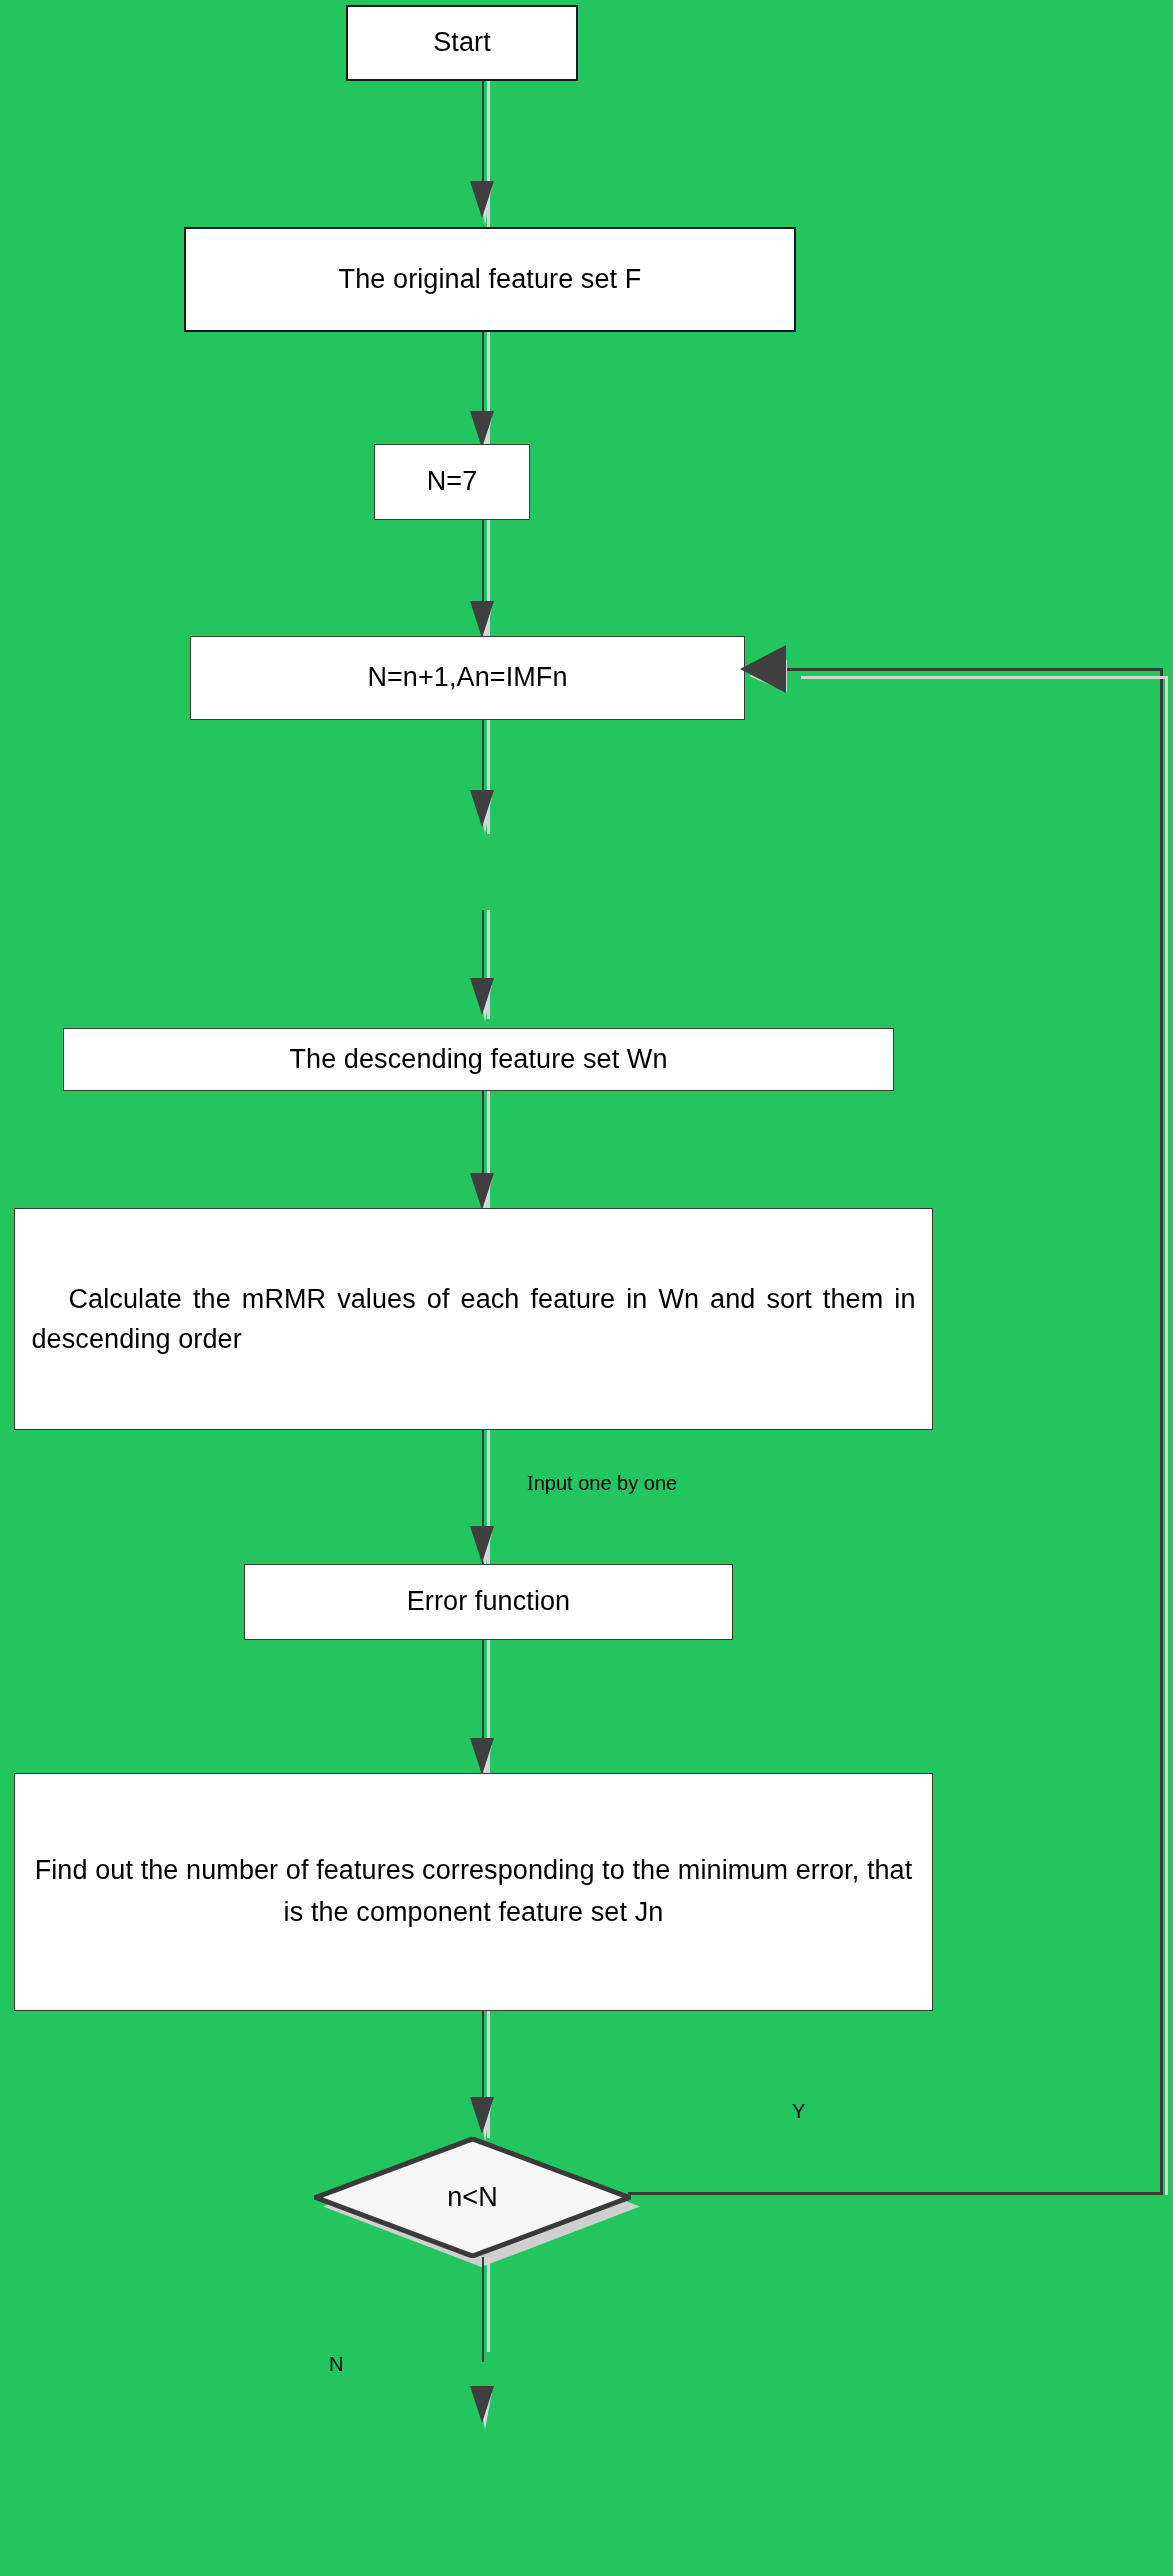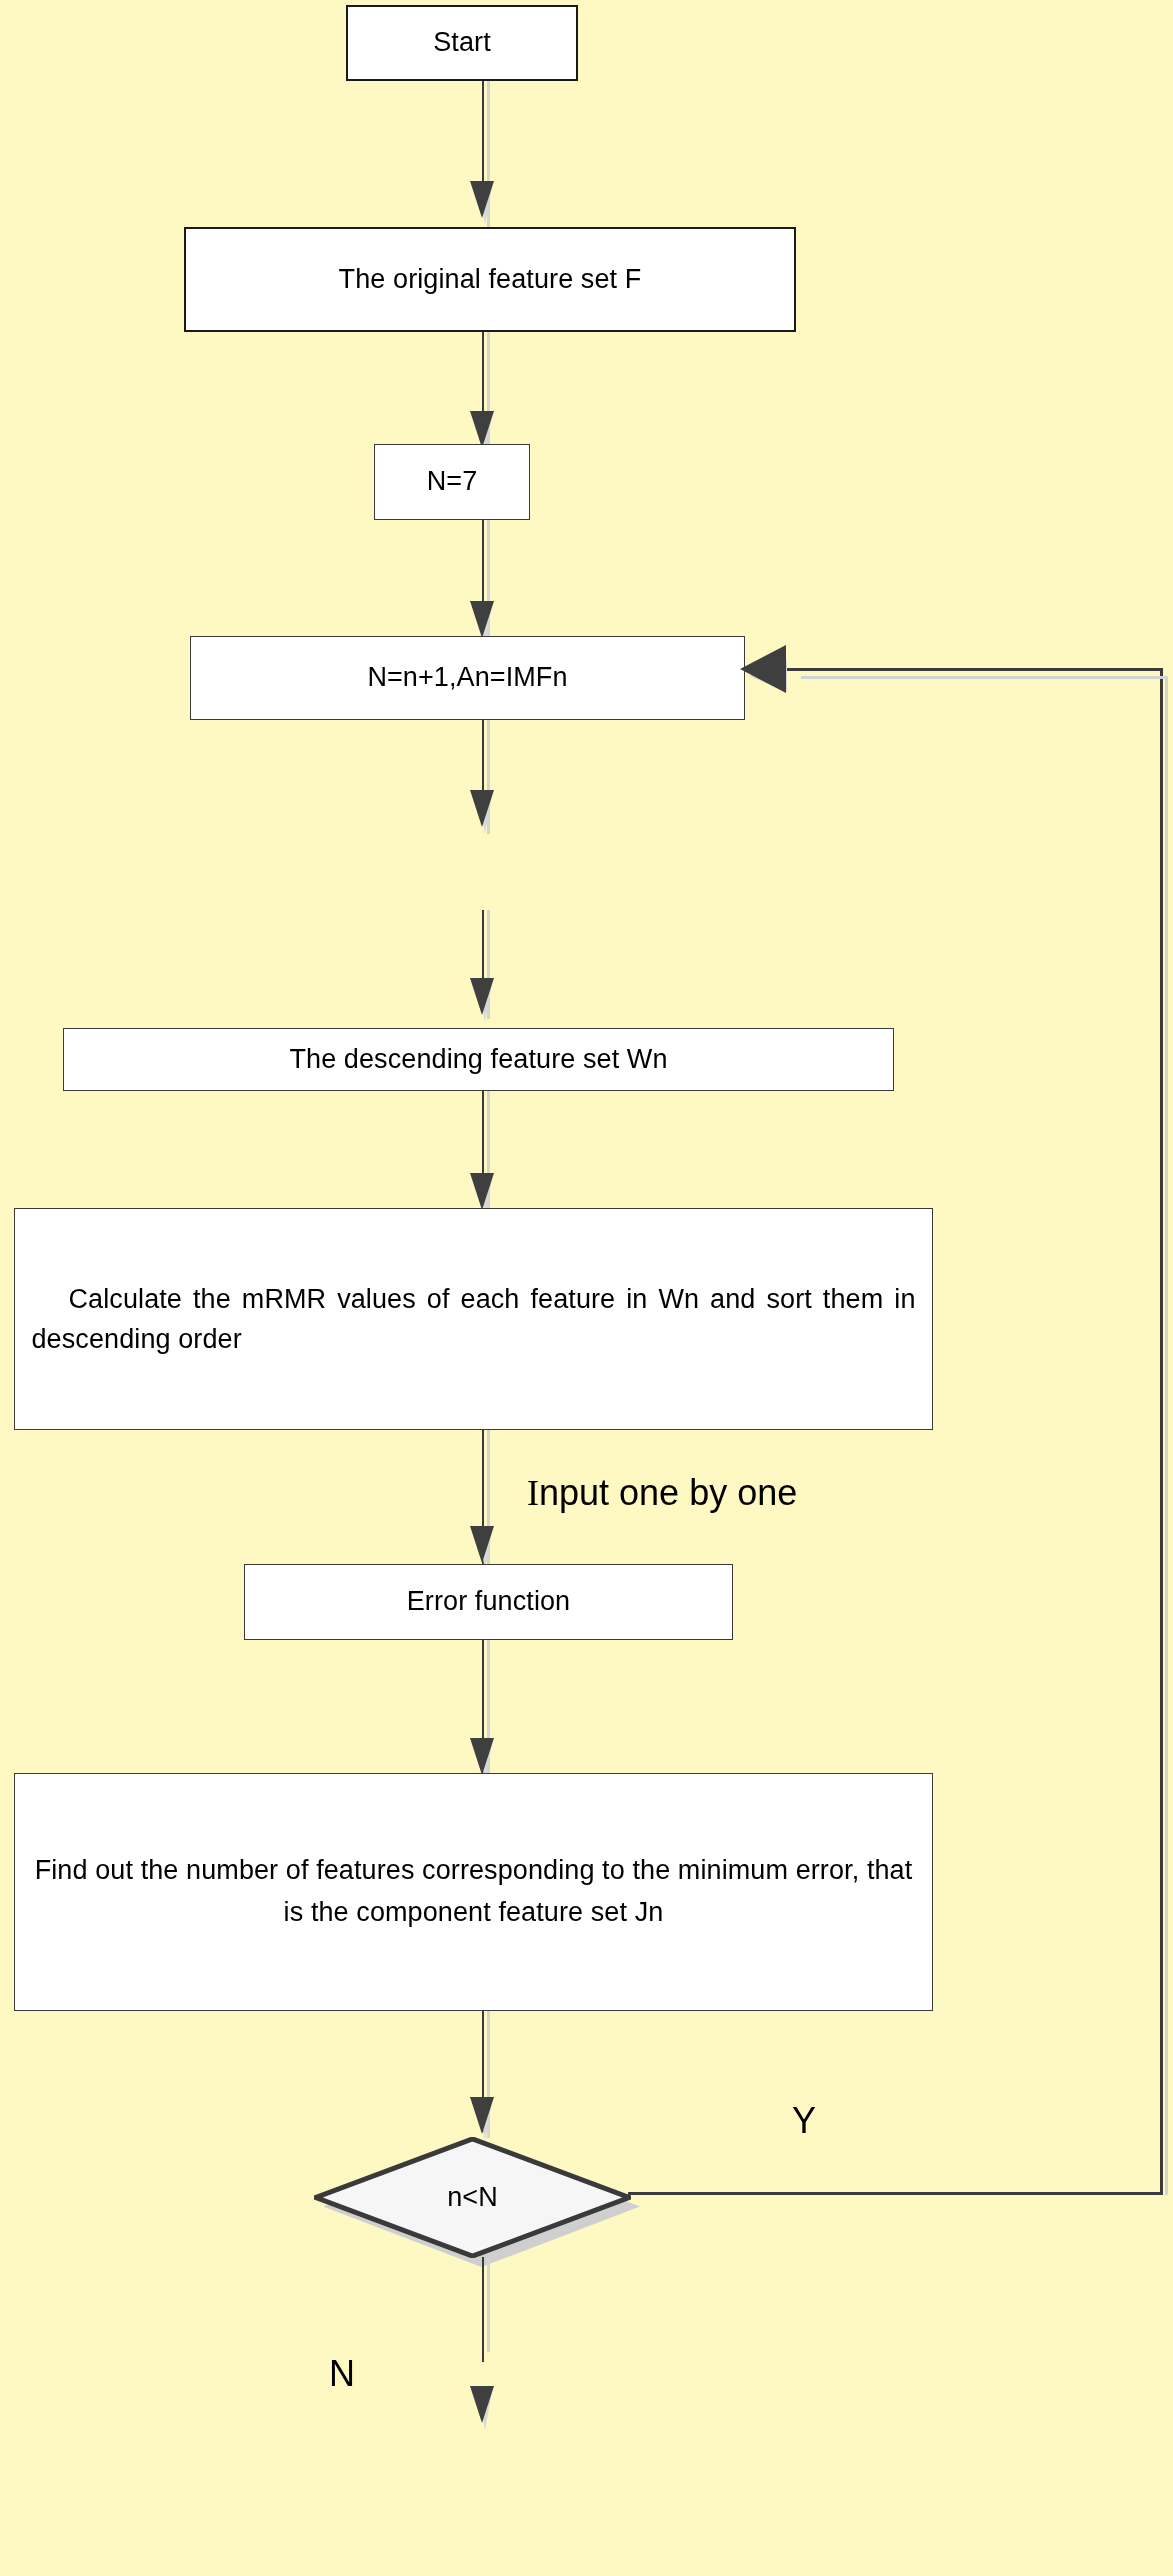--- a/index.html
+++ b/index.html
@@ -5,21 +5,21 @@
 <style>
   html,body{margin:0;padding:0;background:#ffffff;}
   body{
     font-family:"Liberation Sans", sans-serif;
     color:#000000;
   }
   #canvas{
     position:relative;
     width:1173px;
     height:2576px;
-    background:#fef9c3;
+    background:#22c55e;
     overflow:hidden;
   }
   
   .node{
     position:absolute;
     box-sizing:border-box;
     border:1.9px solid #3a3a3a;
     background:#ffffff;
     display:flex;
     align-items:center;
@@ -117,21 +117,21 @@
     width:0;height:0;
     border-top:16.5px solid transparent;
     border-bottom:16.5px solid transparent;
     border-right:38px solid #d8d8d8;
   }
 
   
   .edge-label{
     position:absolute;
     font-family:"Liberation Sans", sans-serif;
-    font-size:36px;
+    font-size:20px;
     color:#000000;
     white-space:nowrap;
   }
   .serif-cap{font-family:"Liberation Serif", serif;}
 </style>
 </head>
 <body>
 
 <div id="canvas">
 

